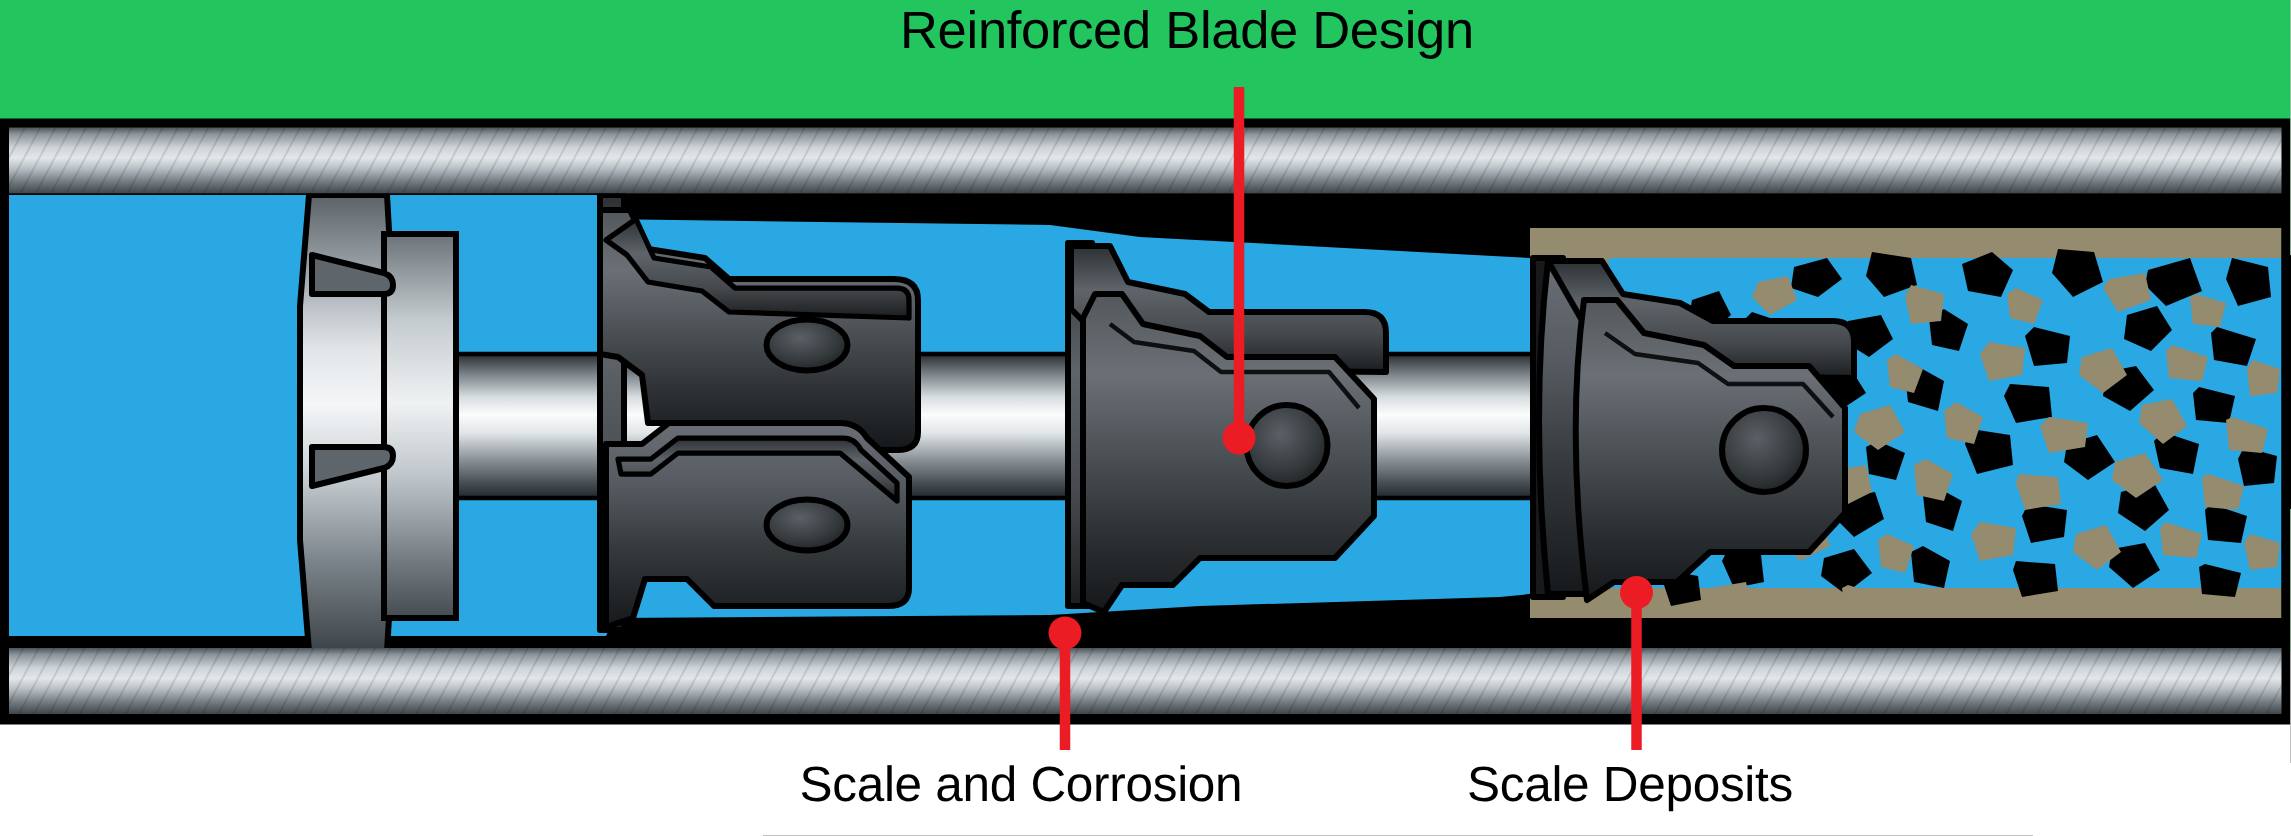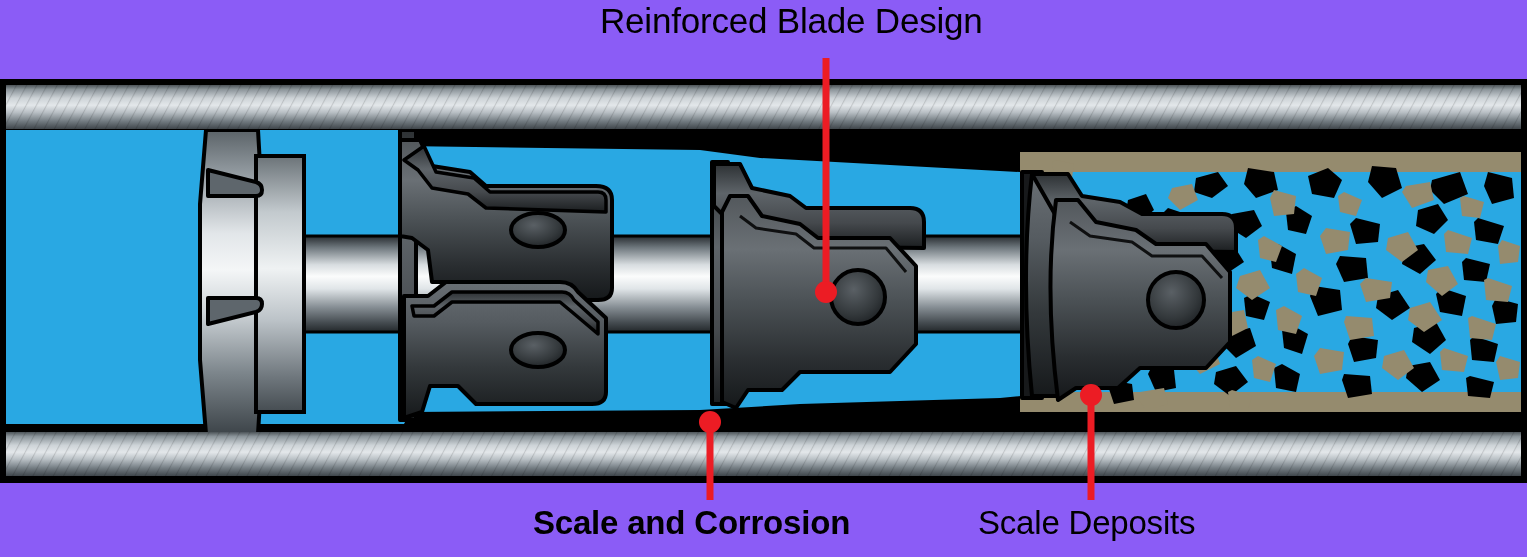--- a/index.html
+++ b/index.html
@@ -1,22 +1,22 @@
 <!DOCTYPE html>
 <html><head>
 <meta charset="utf-8">
 <style>
   html,body{margin:0;padding:0;background:#ffffff;}
   body{width:1527px;height:557px;overflow:hidden;
        font-family:"Liberation Sans","DejaVu Sans",sans-serif;}
-  #stage{position:relative;width:1527px;height:557px;background:#8b5cf6;}
+  #stage{position:relative;width:1527px;height:434px;background:#22c55e;}
   #stage svg{display:block;}
   .lbl{position:absolute;color:#000;white-space:nowrap;font-weight:400;}
   #title-label{left:600px;top:1px;font-size:35px;letter-spacing:-0.2px;}
-  #scale-label{left:533px;top:504px;font-size:33px;letter-spacing:-0.2px;font-weight:bold;}
+  #scale-label{left:533px;top:504px;font-size:33px;letter-spacing:-0.2px;}
   #soft-label{left:978px;top:504px;font-size:33px;letter-spacing:-0.2px;}
 </style>
 </head>
 <body>
 
 <div id="stage">
 
 <svg width="1527" height="557" viewBox="0 0 1527 557" xmlns="http://www.w3.org/2000/svg">
   <defs>
 

